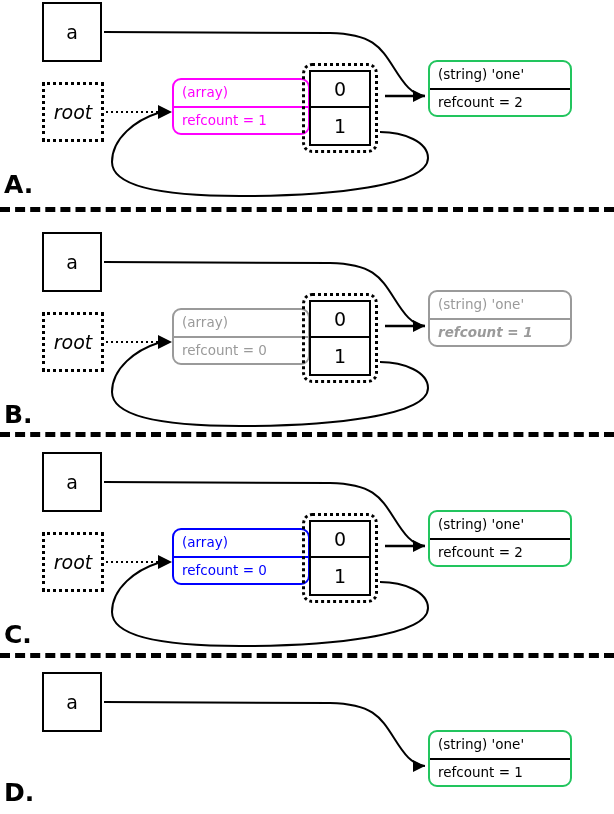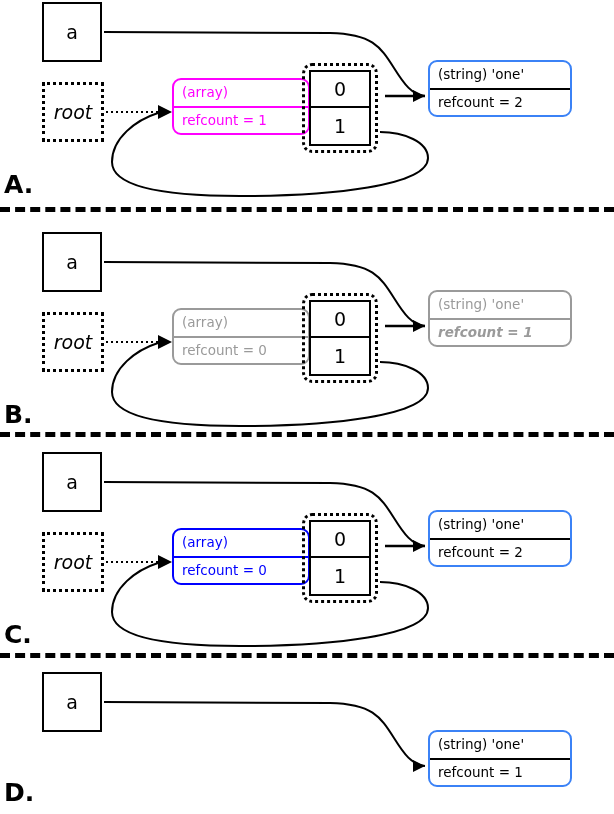--- a/index.html
+++ b/index.html
@@ -16,21 +16,21 @@
 
   
   .varbox{position:absolute;box-sizing:border-box;width:60px;height:60px;
     border:2px solid #000;background:#fff;display:flex;align-items:center;
     justify-content:center;font-size:19px;color:#000;}
   .rootbox{position:absolute;box-sizing:border-box;width:62px;height:60px;
     border:3px dotted #000;background:#fff;display:flex;align-items:center;
     justify-content:center;font-size:19px;font-style:italic;color:#000;}
 
   
-  .zval{position:absolute;box-sizing:border-box;border:2px solid #3b82f6;
+  .zval{position:absolute;box-sizing:border-box;border:2px solid #22c55e;
     border-radius:9px;background:#fff;overflow:hidden;}
   .zval .r{box-sizing:border-box;padding:3px 8px;font-size:13.5px;
     line-height:1.45;color:#000;white-space:nowrap;}
   .zval .r.top{border-bottom:2px solid #000;}
 
   .zval.magenta{border-color:#ff00ff;}
   .zval.magenta .r{color:#ff00ff;}
   .zval.magenta .r.top{border-bottom-color:#ff00ff;}
 
   .zval.blue{border-color:#0000ff;}

